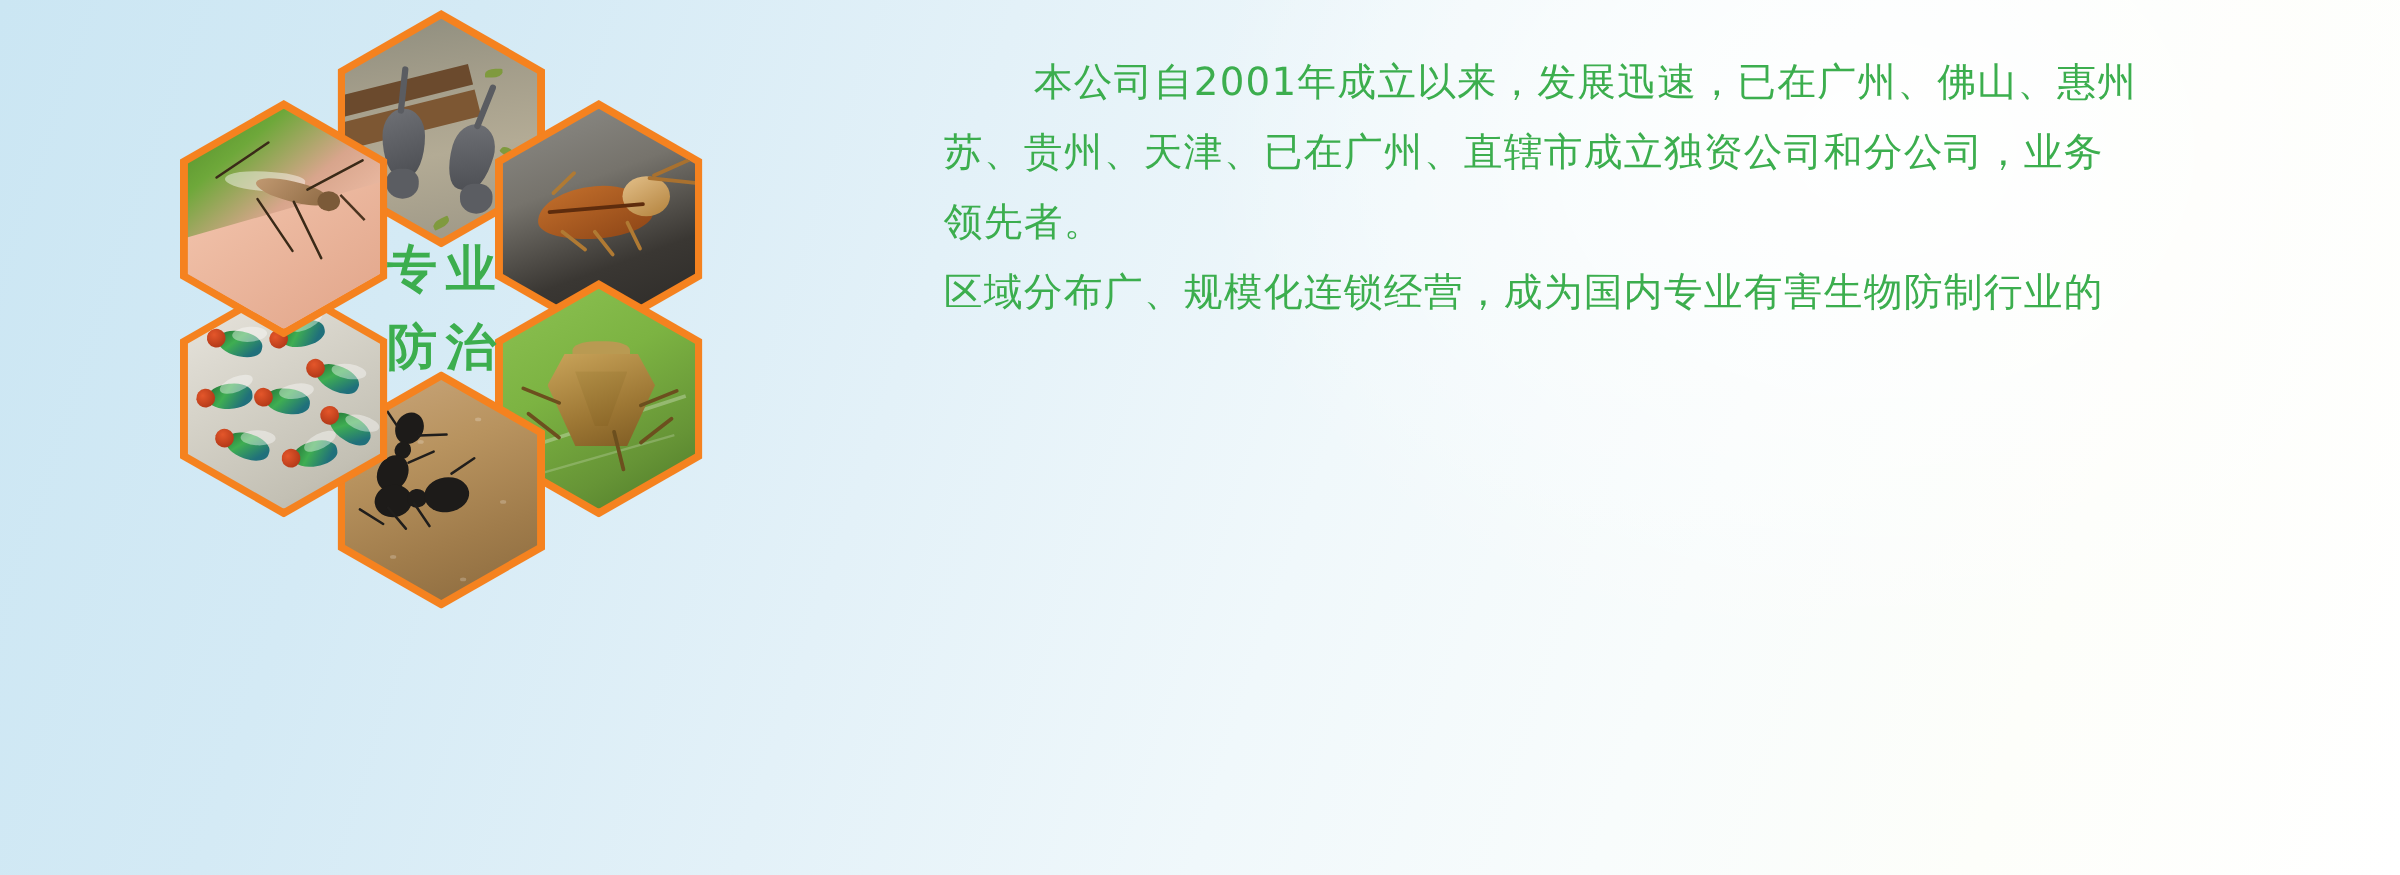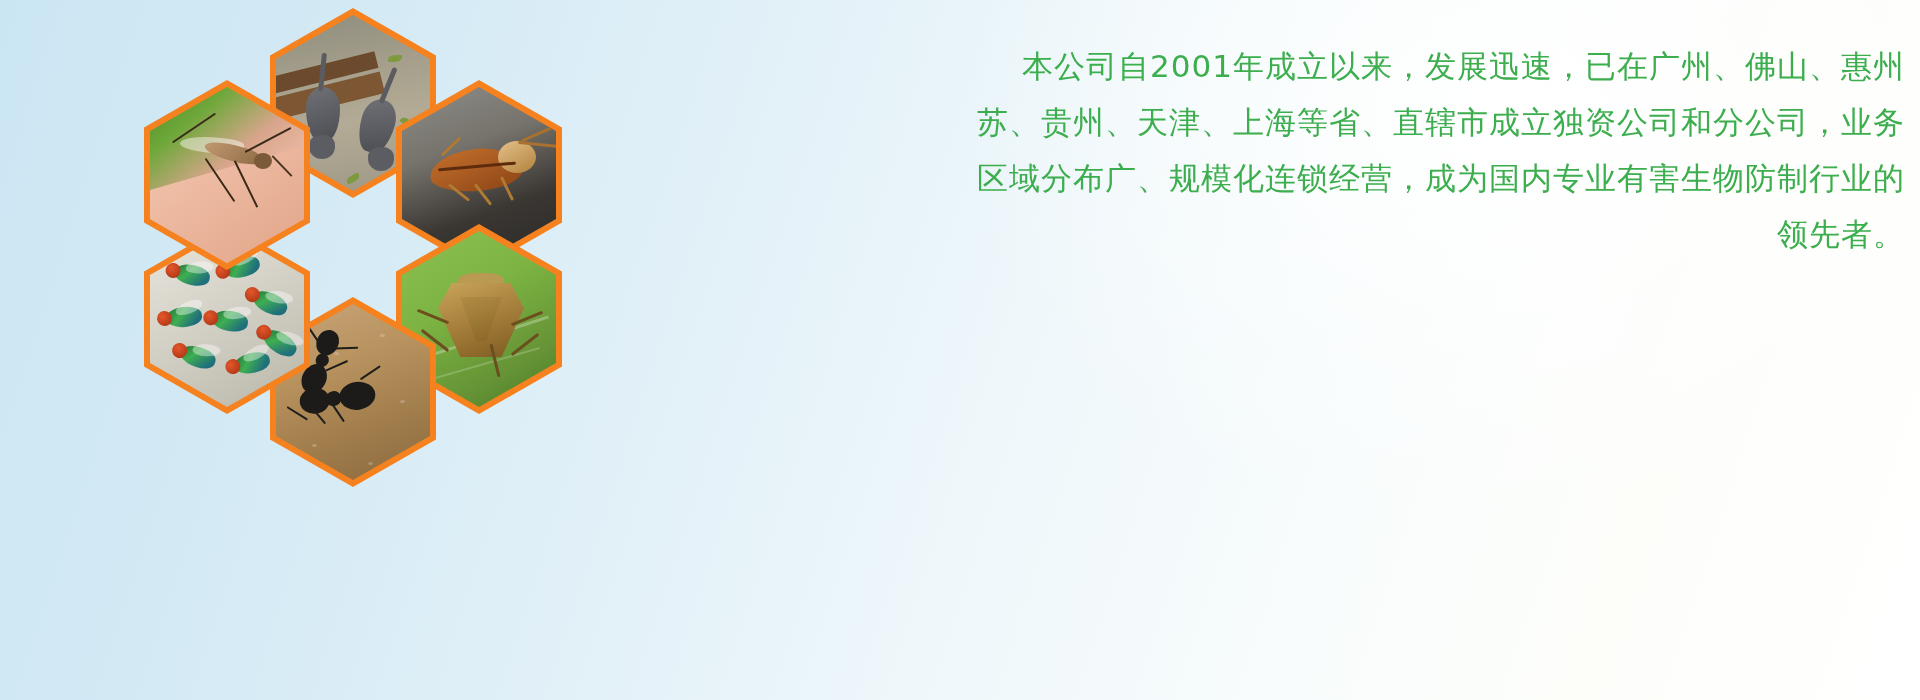--- a/index.html
+++ b/index.html
@@ -120,21 +120,21 @@
   
   .art-mosq{background:linear-gradient(140deg,#4f8a28 0%,#6ea83a 22%,#d8a58c 46%,#eebda6 68%,#e9b096 100%);}
   .art-mosq .skin{position:absolute;left:-10px;top:46%;width:190px;height:120px;background:linear-gradient(160deg,#f0c0a8,#dfa185);transform:rotate(-16deg);}
   .art-mosq .mb{position:absolute;left:54px;top:58px;width:58px;height:16px;border-radius:50% 40% 40% 50%;background:linear-gradient(120deg,#c29a72,#8e6a44);transform:rotate(14deg);}
   .art-mosq .mh{position:absolute;left:104px;top:66px;width:18px;height:16px;border-radius:50%;background:#7b5a38;}
   .art-mosq .prob{position:absolute;left:118px;top:78px;width:28px;height:2px;background:#4a3420;transform:rotate(46deg);}
   .art-mosq .wing{position:absolute;left:30px;top:50px;width:64px;height:16px;border-radius:60% 30% 50% 40%;background:rgba(255,255,255,.45);transform:rotate(6deg);}
   .art-mosq .mleg{position:absolute;width:52px;height:2px;background:#3a2a18;border-radius:2px;}
 
   
-  #content{position:absolute;left:745px;top:0;width:1160px;height:700px;text-align:right;}
+  #content{position:absolute;left:745px;top:0;width:1160px;height:700px;}
   #para{position:absolute;left:10px;top:38px;width:1150px;}
   .pline{
     color:#3cae4e;font-size:31px;line-height:56px;font-weight:500;
     letter-spacing:1px;white-space:nowrap;
     font-family:"DejaVu Sans","Liberation Sans",sans-serif;
   }
   .pline.first{text-indent:72px;}
   #contact{position:absolute;left:18px;top:398px;}
   .cline{
     color:#3cae4e;font-weight:bold;font-size:56px;line-height:82px;white-space:nowrap;
@@ -253,26 +253,30 @@
           <div class="mh"></div>
           <div class="prob"></div>
           <div class="mleg" style="left:18px;top:40px;transform:rotate(-34deg)"></div>
           <div class="mleg" style="left:44px;top:92px;transform:rotate(56deg)"></div>
           <div class="mleg" style="left:70px;top:96px;transform:rotate(64deg)"></div>
           <div class="mleg" style="left:92px;top:52px;transform:rotate(-28deg)"></div>
         </div>
       </div>
     </div>
 
+    <div class="hex-center">
+      <div class="ct">专业</div>
+      <div class="ct">防治</div>
+    </div>
   </div>
 
   <div id="content">
 
     <div id="para">
       <div class="pline first">本公司自2001年成立以来，发展迅速，已在广州、佛山、惠州</div>
-      <div class="pline">苏、贵州、天津、上海等省、直辖市成立独资公司和分公司，业务</div>
+      <div class="pline">苏、贵州、天津、已在广州、直辖市成立独资公司和分公司，业务</div>
+      <div class="pline">领先者。</div>
       <div class="pline">区域分布广、规模化连锁经营，成为国内专业有害生物防制行业的</div>
-      <div class="pline">领先者。</div>
     </div>
 
 
   </div>
 </div>
 
 </body></html>

